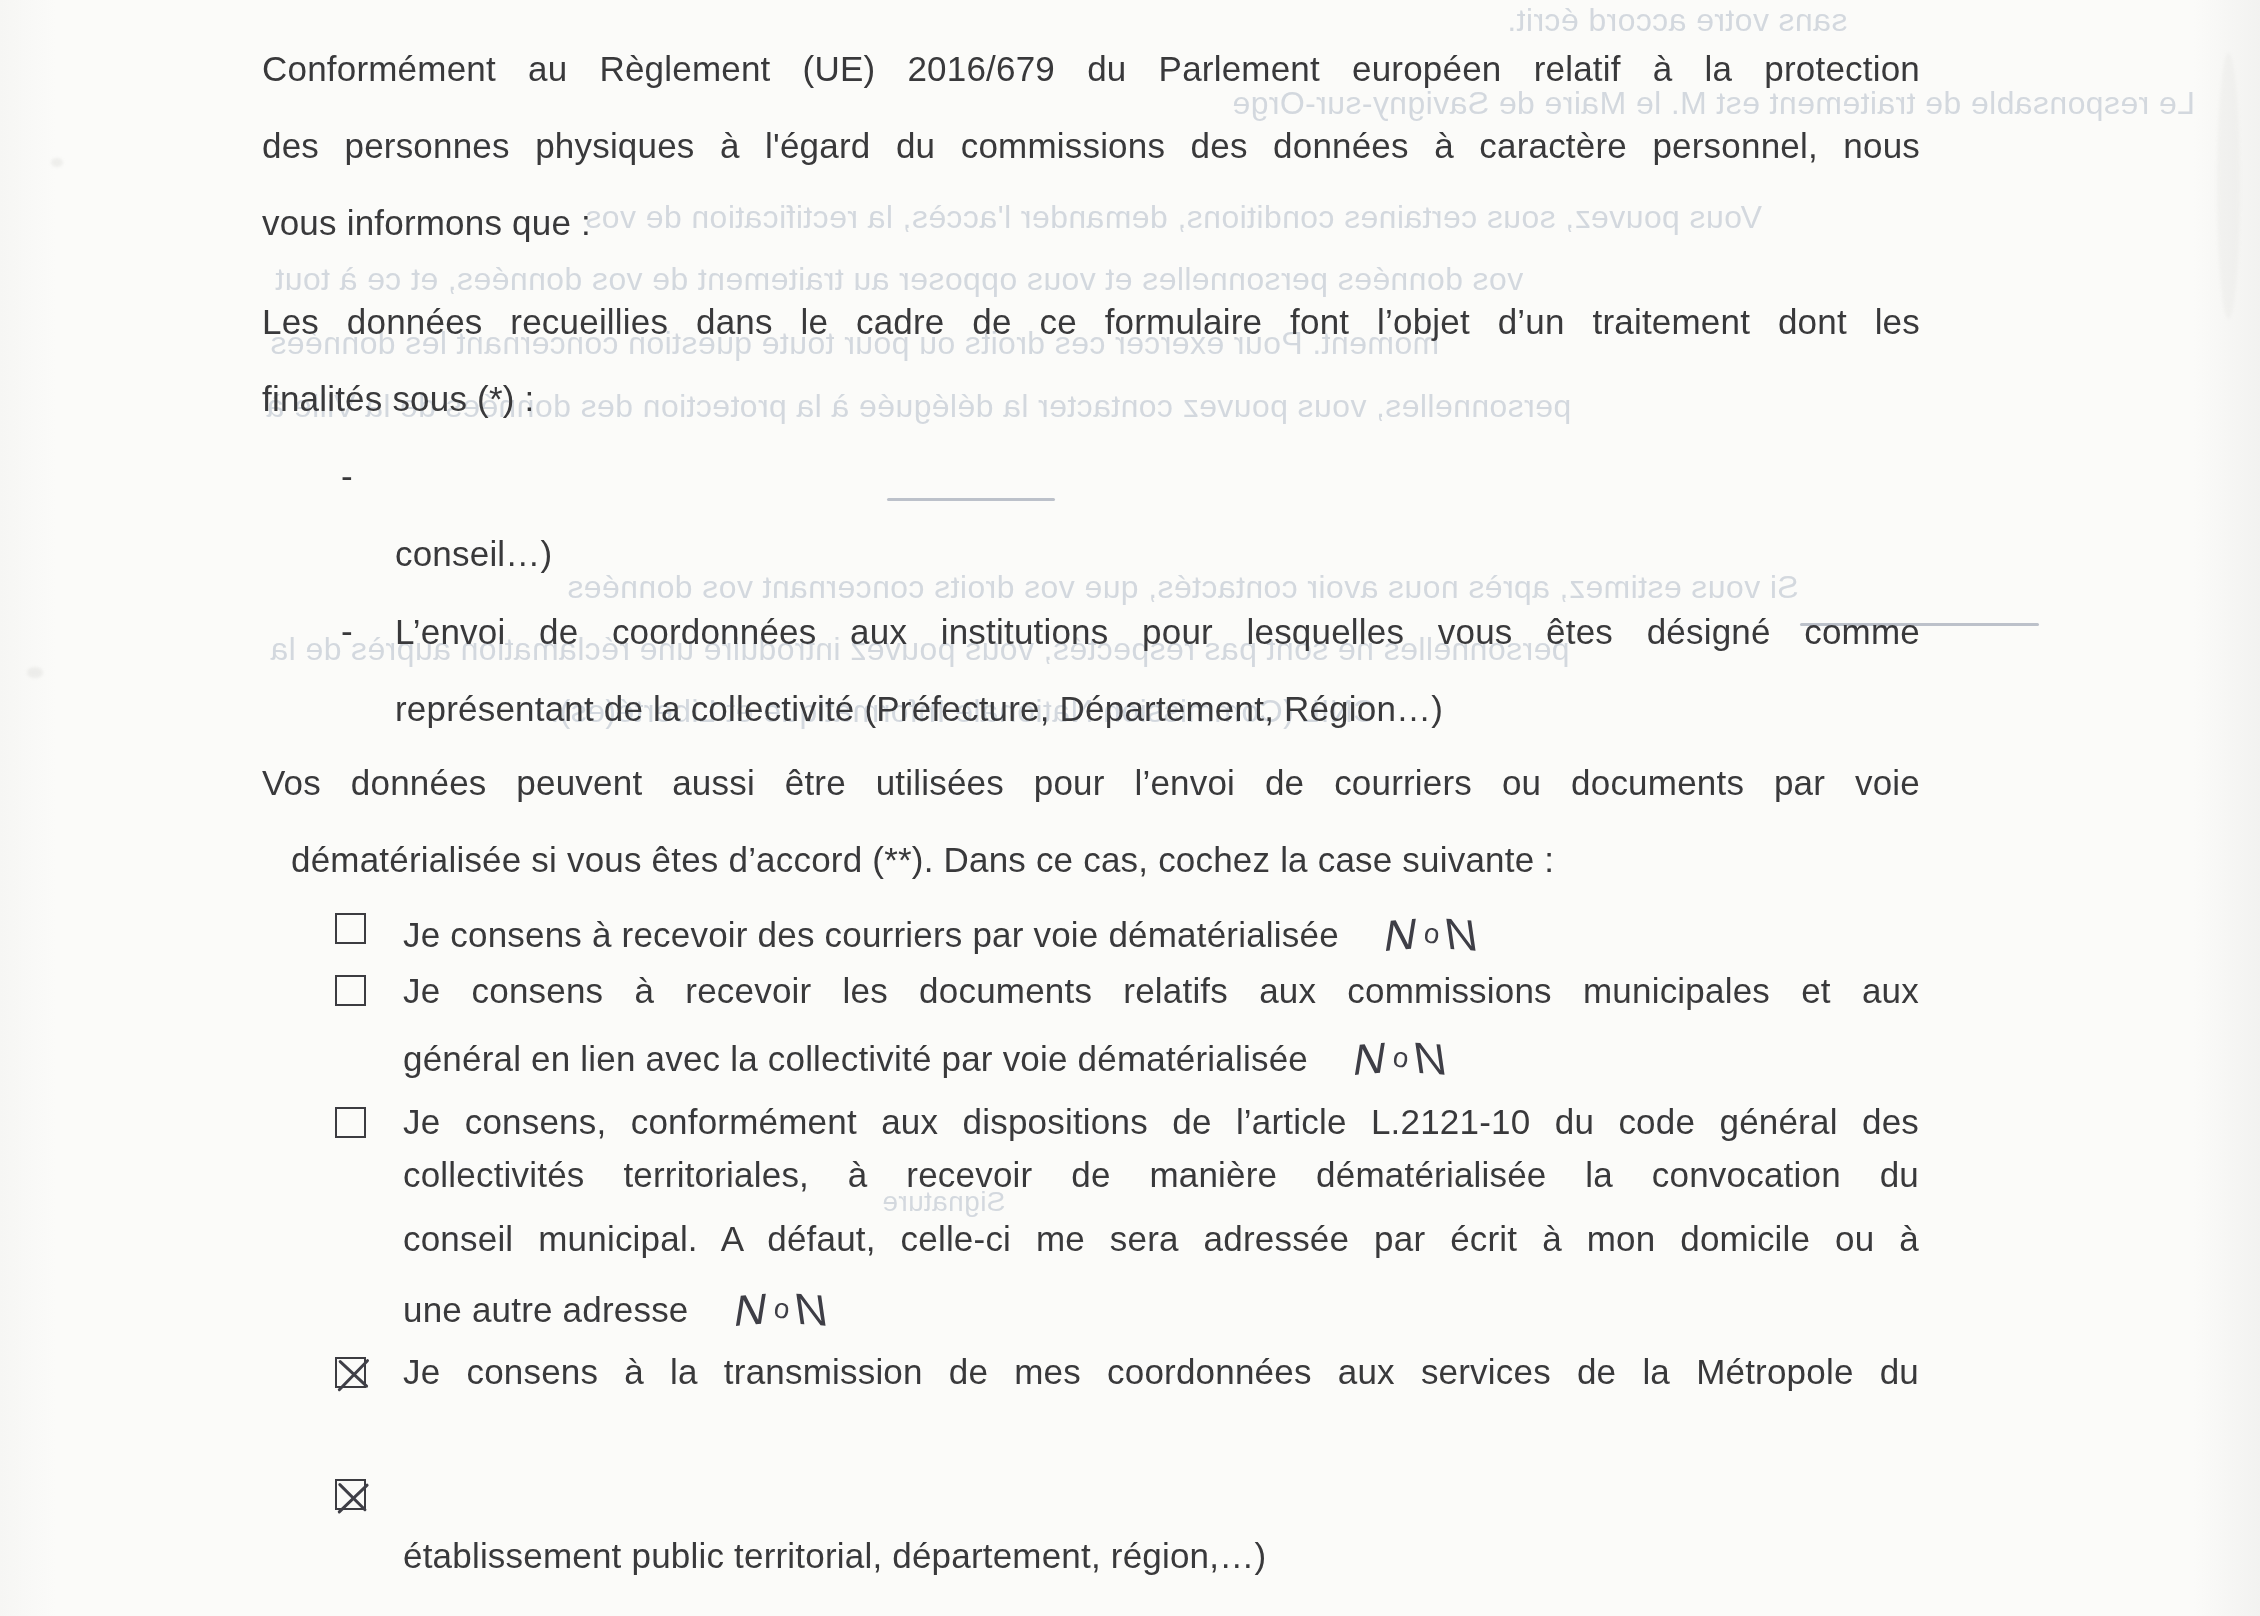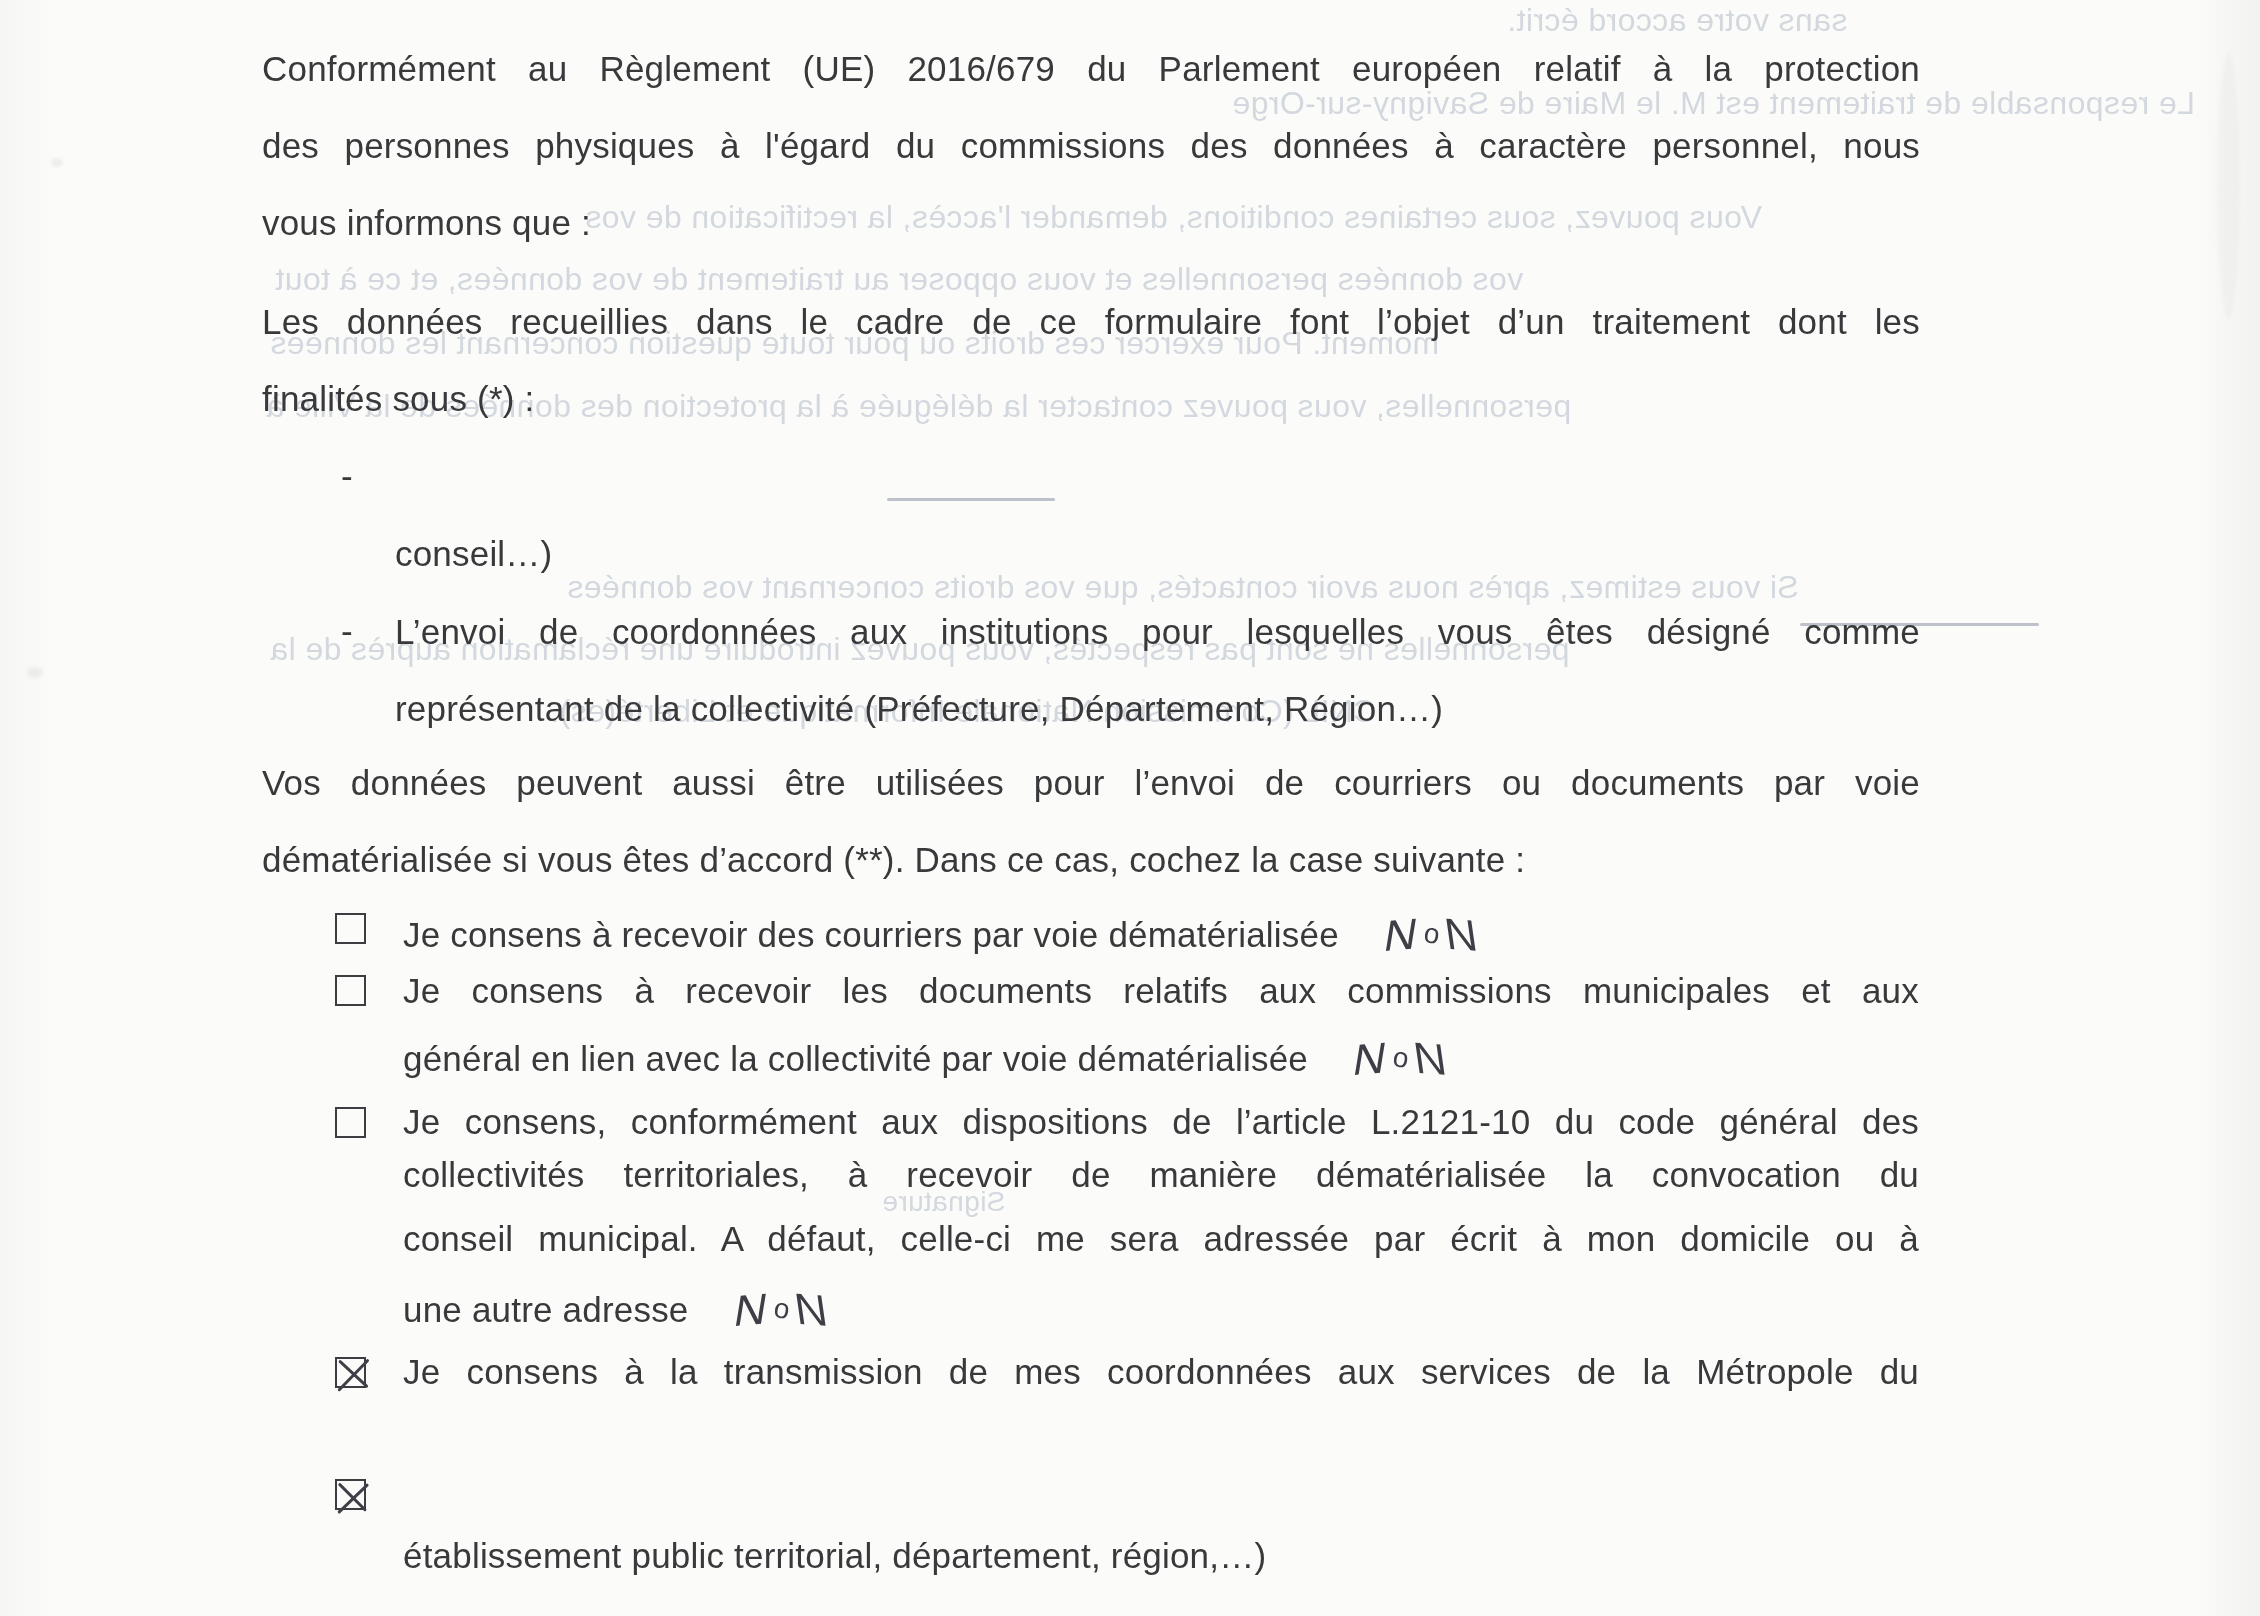--- a/index.html
+++ b/index.html
@@ -84,21 +84,21 @@
   <div class="ln" style="top:378px;">finalités sous (*) :</div>
 
   <div class="dash" style="top:456px;">-</div>
   <div class="ln bullet-text" style="top:533px;">conseil…)</div>
 
   <div class="dash" style="top:611px;">-</div>
   <div class="ln bullet-text just" style="top:611px;">L’envoi de coordonnées aux institutions pour lesquelles vous êtes désigné comme</div>
   <div class="ln just" style="top:762px;">Vos données peuvent aussi être utilisées pour l’envoi de courriers ou documents par voie</div>
 
   <div class="ln bullet-text" style="top:688px;">représentant de la collectivité (Préfecture, Département, Région…)</div>
-  <div class="ln" style="top:839px;">dématérialisée si vous êtes d’accord (**). Dans ce cas, cochez la case suivante :</div>
+  <div class="ln" style="top:839px;margin-left:29px;">dématérialisée si vous êtes d’accord (**). Dans ce cas, cochez la case suivante :</div>
 
   <span class="cb" style="top:913px;"></span>
   <div class="ln cb-text" style="top:908px;">
     <span>Je consens à recevoir des courriers par voie dématérialisée</span><span class="non"><i class="h1">N</i><i class="h2">o</i><i class="h3">N</i></span>
   </div>
 
   <span class="cb" style="top:975px;"></span>
   <div class="ln cb-text just" style="top:970px;">Je consens à recevoir les documents relatifs aux commissions municipales et aux</div>
   <div class="ln cb-text" style="top:1032px;">
     <span>général en lien avec la collectivité par voie dématérialisée</span><span class="non"><i class="h1">N</i><i class="h2">o</i><i class="h3">N</i></span>

